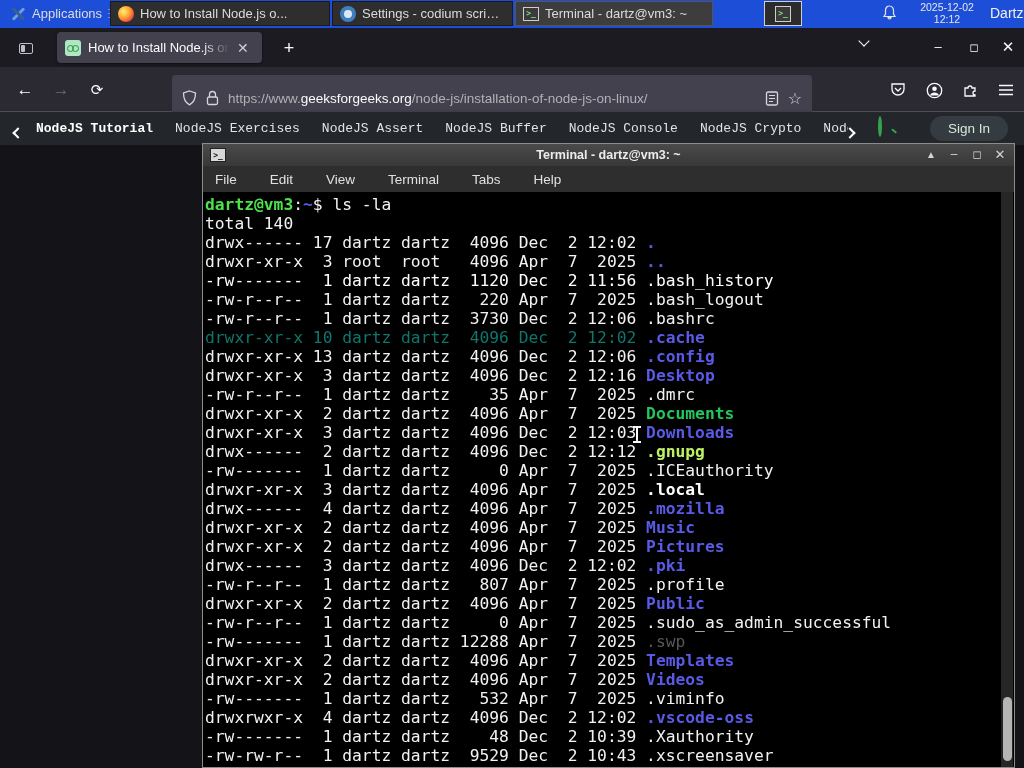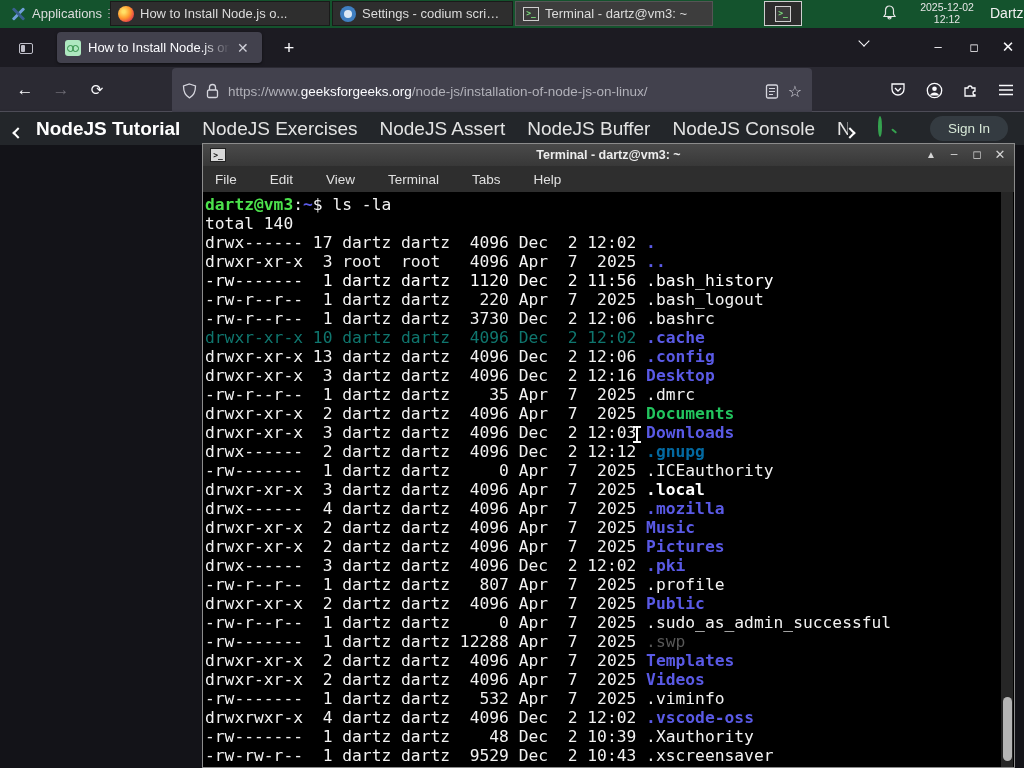--- a/index.html
+++ b/index.html
@@ -1,21 +1,21 @@
 <!DOCTYPE html>
 <html><head>
 <meta charset="utf-8">
 <style>
   * { margin:0; padding:0; box-sizing:border-box; }
   html,body { width:1024px; height:768px; overflow:hidden; background:#131318;
               font-family:"Liberation Sans", sans-serif; }
 
   
   #taskbar { position:absolute; left:0; top:0; width:1024px; height:43px;
-             background:#14532d; border-bottom:1px solid #141414; color:#dcdcdc; font-size:13px; }
+             background:#1d4ed8; border-bottom:1px solid #141414; color:#dcdcdc; font-size:13px; }
   #app-menu { position:absolute; left:4px; top:0; height:27px; display:flex; align-items:center; gap:6px; padding:0 6px; }
   #app-menu .xlogo { width:16px; height:16px; position:relative; }
   .xlogo:before, .xlogo:after { content:""; position:absolute; left:7px; top:0; width:3px; height:16px; background:#4f7ec2; border-radius:1px; }
   .xlogo:before { transform:rotate(45deg); background:#6fa0d8; }
   .xlogo:after  { transform:rotate(-45deg); background:#39608f; }
   .menu-lines { width:9px; height:9px; border-top:1px solid #9a9a9a; border-bottom:1px solid #9a9a9a; position:relative; opacity:.8;}
   .menu-lines:before{content:"";position:absolute;left:0;top:3px;width:9px;border-top:1px solid #9a9a9a;}
   .taskbtn { position:absolute; top:1px; height:25px; background:#2e2e2e; border:1px solid #1a1a1a;
              display:flex; align-items:center; gap:6px; padding:0 7px; overflow:hidden; white-space:nowrap; }
   .taskbtn.active { background:#3d3d3d; border-color:#555; }
@@ -50,31 +50,31 @@
   .chev.down { transform:rotate(45deg); }
   .chev.left { transform:rotate(135deg); }
   .chev.right{ transform:rotate(-45deg); }
   #alltabs { position:absolute; left:852px; top:9px; width:24px; height:20px; display:flex; align-items:flex-start; justify-content:center; }
   .winctl { position:absolute; top:6px; width:26px; height:26px; color:#fbfbfe; text-align:center; line-height:26px; font-size:13px; }
 
   
   #toolbar { position:absolute; left:0; top:67px; width:1024px; height:45px; background:#2b2a33; border-bottom:1px solid #52515c; }
   .navbtn { position:absolute; top:10px; width:26px; height:26px; text-align:center; line-height:25px; font-size:17px; color:#fbfbfe; border-radius:4px; }
   .navbtn.dim { color:#6c6b74; }
-  #urlbar { position:absolute; left:172px; top:1px; width:640px; height:46px; background:#42414d; border-radius:4px;
+  #urlbar { position:absolute; left:172px; top:8px; width:640px; height:46px; background:#42414d; border-radius:4px;
             display:flex; align-items:center; padding:0 10px; gap:9px; }
   #urlbar .url { font-size:13.5px; color:#b1b1b9; white-space:nowrap; overflow:hidden; flex:1; }
   #urlbar .url .domain { color:#fbfbfe; }
   #urlbar svg { flex:0 0 auto; }
   .tool-ico { position:absolute; top:9px; width:28px; height:28px; display:flex; align-items:center; justify-content:center; }
 
   
   #sitenav { position:absolute; left:0; top:112px; width:1024px; height:33px; background:#23262a; box-shadow:0 2px 4px rgba(0,0,0,.45); }
   #nav-items { position:absolute; left:36px; top:0; width:812px; height:33px; display:flex; align-items:center; gap:22px; overflow:hidden; white-space:nowrap; }
-  #nav-items .itm { color:#e3e3e3; font-size:19px; }
+  #nav-items .itm { color:#e3e3e3; font-size:13px;font-family:Liberation Mono, monospace; }
   #nav-items .itm.first { color:#ffffff; font-weight:bold; }
   #nav-left-chev { position:absolute; left:14px; top:11px; }
   #nav-left-chev .chev, #nav-right-chev .chev { border-color:#ffffff; border-width:2.2px; width:8px; height:8px; }
   #nav-right-chev { position:absolute; left:846px; top:11px; }
   #nav-search { position:absolute; left:878px; top:6px; width:22px; height:22px; }
   #nav-search .ring { width:15px; height:15px; border:2.4px solid #35a24f; border-radius:50%; position:relative; }
   #nav-search .ring:after { content:""; position:absolute; left:11px; top:12px; width:6px; height:2.4px; background:#35a24f; transform:rotate(40deg); border-radius:2px;}
   #signin { position:absolute; left:930px; top:4px; width:78px; height:25px; border-radius:13px; background:#343b41;
             color:#d7e8d7; font-size:13.5px; display:flex; align-items:center; justify-content:center; }
 
@@ -243,21 +243,21 @@
       <div class="t-line"><span style="color: rgb(242, 242, 242);">drwxr-xr-x  3 root  root   4096 Apr  7  2025 </span><span style="color: rgb(90, 90, 230); font-weight: bold;">..</span></div>
       <div class="t-line"><span style="color: #ffffff;">-rw-------  1 dartz dartz  1120 Dec  2 11:56 .bash_history</span></div>
       <div class="t-line"><span style="color: rgb(242, 242, 242);">-rw-r--r--  1 dartz dartz   220 Apr  7  2025 .bash_logout</span></div>
       <div class="t-line"><span style="color: rgb(242, 242, 242);">-rw-r--r--  1 dartz dartz  3730 Dec  2 12:06 .bashrc</span></div>
       <div class="t-line"><span style="color: #0f766e;">drwxr-xr-x 10 dartz dartz  4096 Dec  2 12:02 </span><span style="color: rgb(90, 90, 230); font-weight: bold;">.cache</span></div>
       <div class="t-line"><span style="color: rgb(242, 242, 242);">drwxr-xr-x 13 dartz dartz  4096 Dec  2 12:06 </span><span style="color: rgb(90, 90, 230); font-weight: bold;">.config</span></div>
       <div class="t-line"><span style="color: rgb(242, 242, 242);">drwxr-xr-x  3 dartz dartz  4096 Dec  2 12:16 </span><span style="color: rgb(90, 90, 230); font-weight: bold;">Desktop</span></div>
       <div class="t-line"><span style="color: rgb(242, 242, 242);">-rw-r--r--  1 dartz dartz    35 Apr  7  2025 .dmrc</span></div>
       <div class="t-line"><span style="color: rgb(242, 242, 242);">drwxr-xr-x  2 dartz dartz  4096 Apr  7  2025 </span><span style="color: #22c55e; font-weight: bold;">Documents</span></div>
       <div class="t-line"><span style="color: rgb(242, 242, 242);">drwxr-xr-x  3 dartz dartz  4096 Dec  2 12:03 </span><span style="color: rgb(90, 90, 230); font-weight: bold;">Downloads</span></div>
-      <div class="t-line"><span style="color: rgb(242, 242, 242);">drwx------  2 dartz dartz  4096 Dec  2 12:12 </span><span style="color: #0369a1; font-weight: bold;">.gnupg</span></div>
+      <div class="t-line"><span style="color: rgb(242, 242, 242);">drwx------  2 dartz dartz  4096 Dec  2 12:12 </span><span style="color: #bef264; font-weight: bold;">.gnupg</span></div>
       <div class="t-line"><span style="color: rgb(242, 242, 242);">-rw-------  1 dartz dartz     0 Apr  7  2025 .ICEauthority</span></div>
       <div class="t-line"><span style="color: rgb(242, 242, 242);">drwxr-xr-x  3 dartz dartz  4096 Apr  7  2025 </span><span style="color: #ffffff; font-weight: bold;">.local</span></div>
       <div class="t-line"><span style="color: rgb(242, 242, 242);">drwx------  4 dartz dartz  4096 Apr  7  2025 </span><span style="color: rgb(90, 90, 230); font-weight: bold;">.mozilla</span></div>
       <div class="t-line"><span style="color: rgb(242, 242, 242);">drwxr-xr-x  2 dartz dartz  4096 Apr  7  2025 </span><span style="color: rgb(90, 90, 230); font-weight: bold;">Music</span></div>
       <div class="t-line"><span style="color: rgb(242, 242, 242);">drwxr-xr-x  2 dartz dartz  4096 Apr  7  2025 </span><span style="color: rgb(90, 90, 230); font-weight: bold;">Pictures</span></div>
       <div class="t-line"><span style="color: rgb(242, 242, 242); margin-top: 40px;">drwx------  3 dartz dartz  4096 Dec  2 12:02 </span><span style="color: rgb(90, 90, 230); font-weight: bold;">.pki</span></div>
       <div class="t-line"><span style="color: rgb(242, 242, 242);">-rw-r--r--  1 dartz dartz   807 Apr  7  2025 .profile</span></div>
       <div class="t-line"><span style="color: rgb(242, 242, 242);">drwxr-xr-x  2 dartz dartz  4096 Apr  7  2025 </span><span style="color: rgb(90, 90, 230); font-weight: bold;">Public</span></div>
       <div class="t-line"><span style="color: rgb(242, 242, 242);">-rw-r--r--  1 dartz dartz     0 Apr  7  2025 .sudo_as_admin_successful</span></div>
       <div class="t-line"><span style="color: rgb(242, 242, 242);">-rw-------  1 dartz dartz 12288 Apr  7  2025 </span><span style="color: rgb(88, 88, 88);">.swp</span></div>

